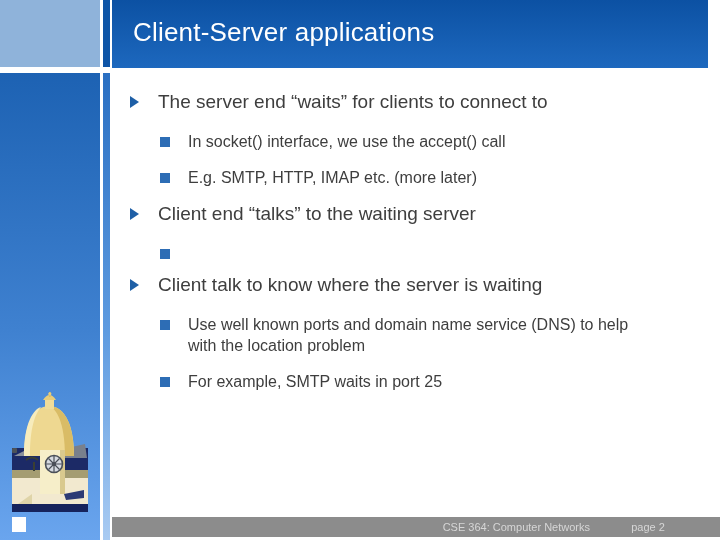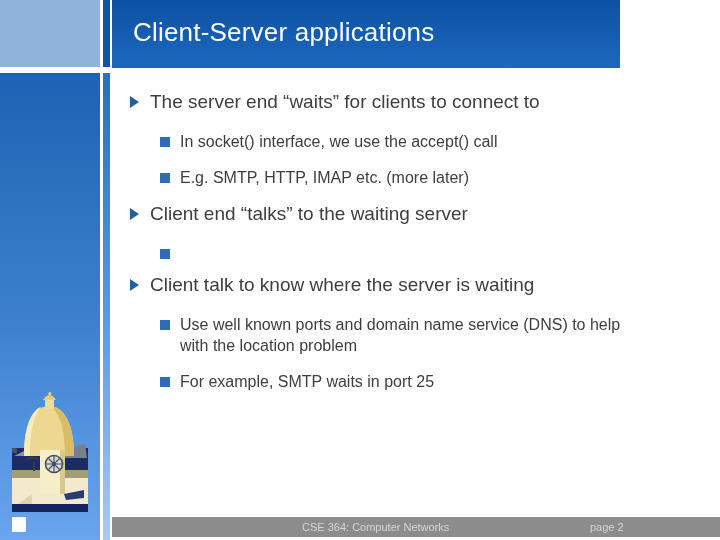--- a/index.html
+++ b/index.html
@@ -19,50 +19,50 @@
     background:linear-gradient(180deg,#2a6fc2 0%, #5e9be0 55%, #a9cbf2 100%); }
 
   
   .dome-art { position:absolute; left:8px; top:392px; width:82px; height:122px; }
   .artifact-dot { position:absolute; left:12px; top:448px; width:5px; height:5px;
     background:#4c5258; border-radius:1px; }
   .corner-square { position:absolute; left:12px; top:517px; width:14px; height:15px; background:#ffffff; }
 
   
   .title-bar {
-    position:absolute; left:112px; top:0; width:508px; height:68px;
+    position:absolute; left:112px; top:0; width:596px; height:68px;
     background:linear-gradient(180deg,#0c51a3 0%, #1d68be 100%);
     display:flex; align-items:center;
   }
   .title-bar h1 {
     margin:0; padding:0 0 4px 21px; color:#ffffff; font-size:26px;
     font-weight:normal; letter-spacing:0.2px;
   }
 
   
   .content { position:absolute; left:128px; top:88px; width:510px; color:#3e3e3e; }
-  .bullet { display:flex; align-items:flex-start; }
+  .bullet { display:flex; align-items:flex-start;gap:8px; }
   .bullet.l1 { font-size:19px; line-height:28px; margin-top:12px; }
   .bullet.l1:first-child { margin-top:0; }
   .bullet.l2 { font-size:16px; line-height:21px; margin-top:15px; margin-left:32px; }
   .tri {
     flex:none; width:0; height:0; margin:8px 11px 0 2px;
     border-left:9px solid #1e5fa6; border-top:6px solid transparent; border-bottom:6px solid transparent;
   }
   .sq { flex:none; width:10px; height:10px; margin:6px 10px 0 0; background:#2d6db5; }
 
   
   .footer {
     position:absolute; left:112px; top:517px; width:608px; height:20px;
     background:#8c8c8c; color:#d6d6d6; font-size:11px;
     display:flex; align-items:center;
   }
   .footer .f-date { width:190px; padding-left:55px; box-sizing:border-box;margin-top:36px; }
-  .footer .f-course { flex:1; text-align:left; }
-  .footer .f-page { width:130px; padding-right:14px; box-sizing:border-box; text-align:left; }
+  .footer .f-course { flex:1; text-align:right; }
+  .footer .f-page { width:130px; padding-right:14px; box-sizing:border-box; text-align:center; }
 </style>
 </head>
 <body>
 
 <div class="slide">
 
   <div class="side-main">
     <div class="side-main-top"></div>
     <div class="side-main-body"></div>
   </div>

